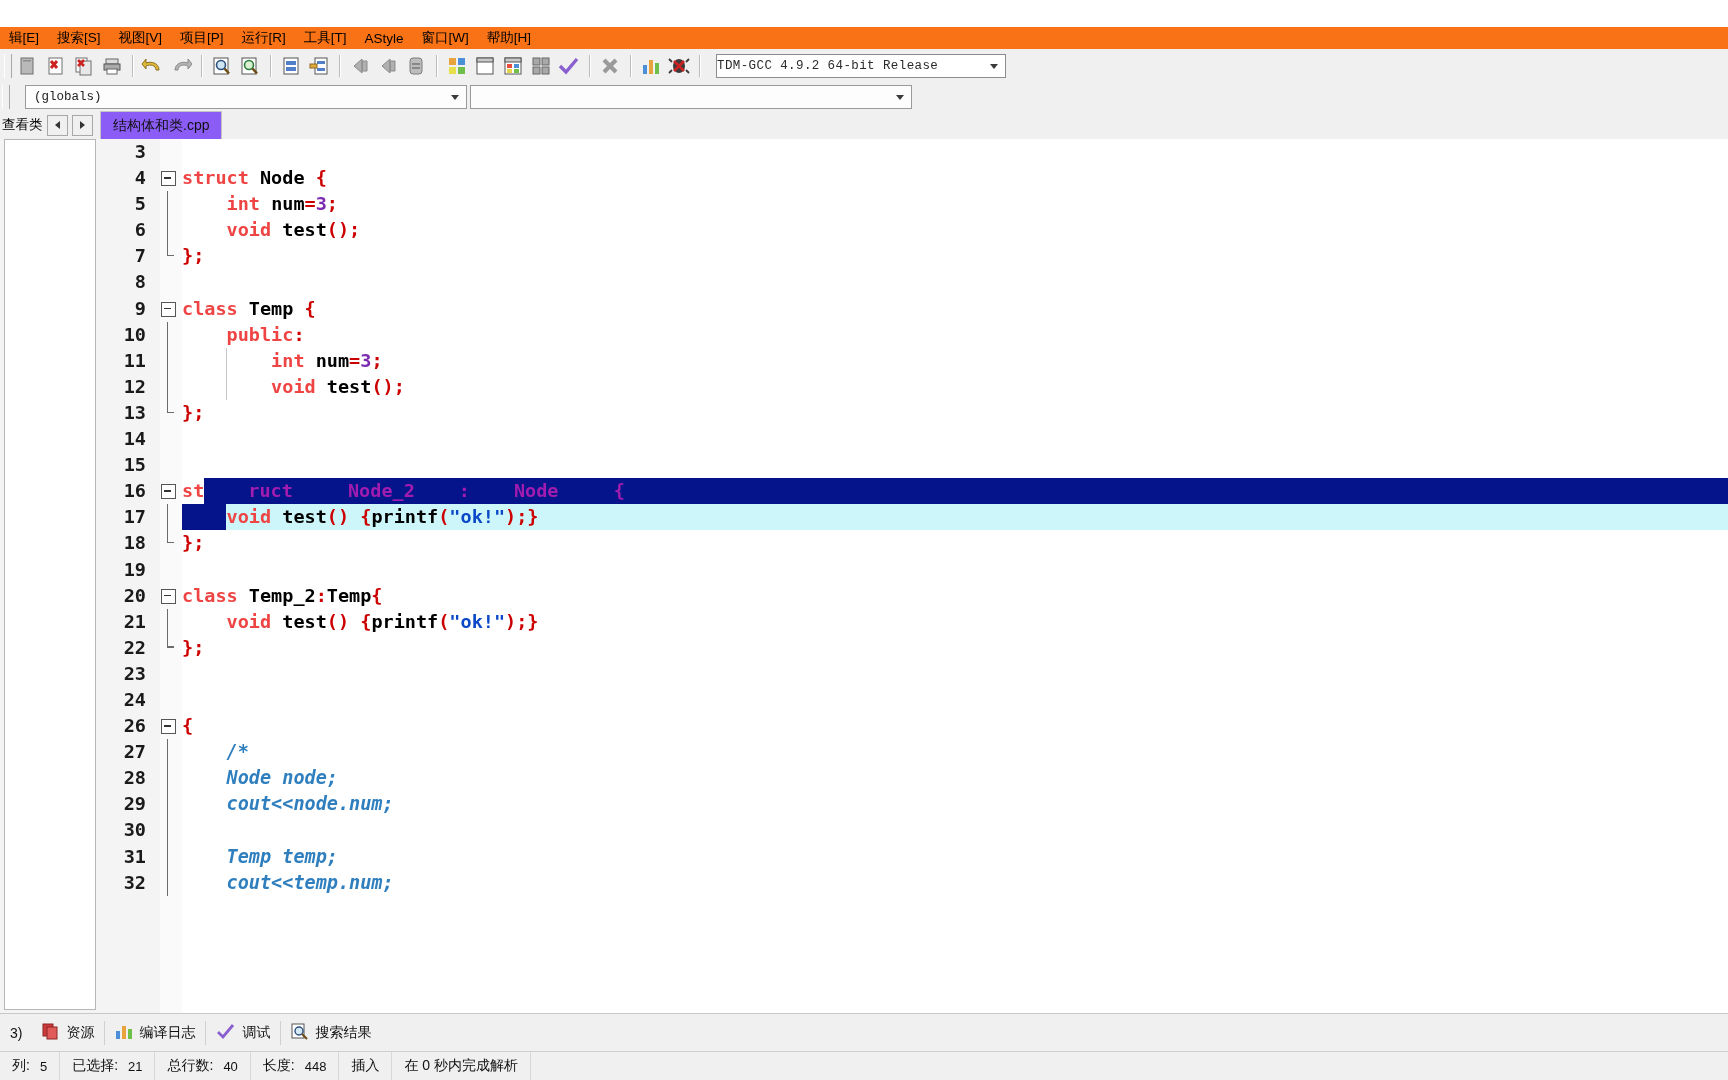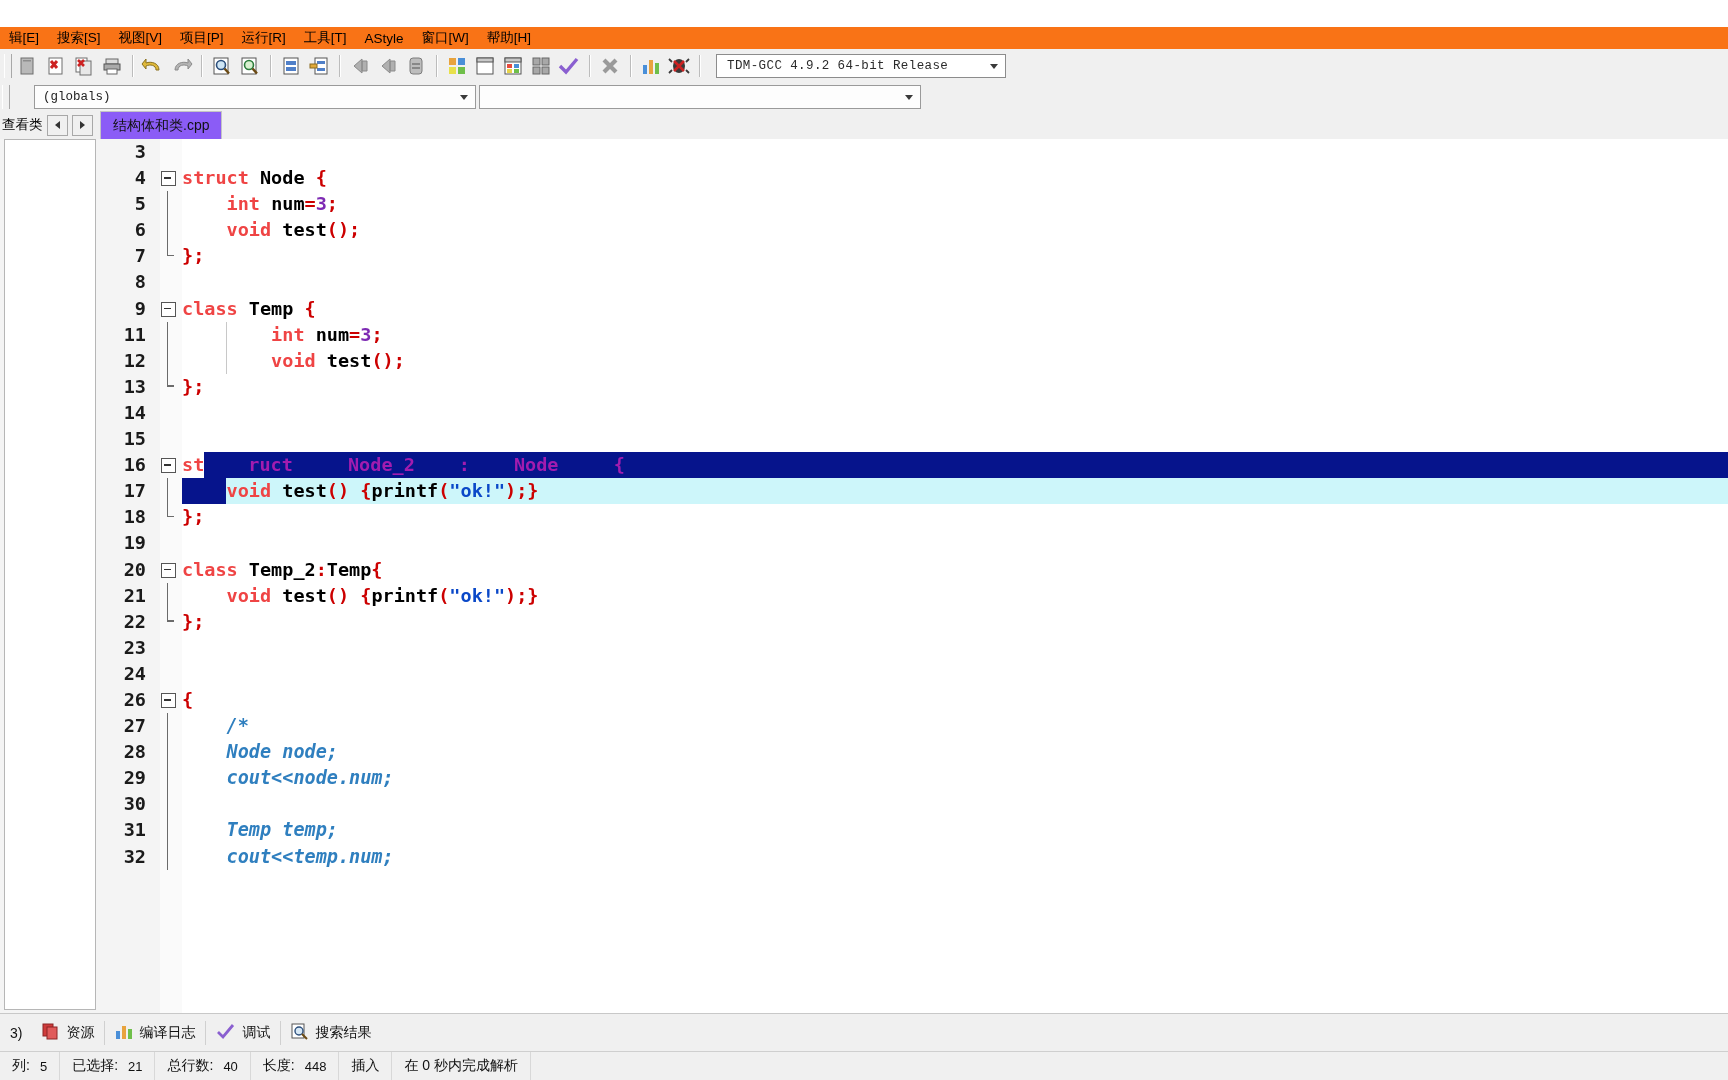--- a/index.html
+++ b/index.html
@@ -72,40 +72,40 @@
   .tb-btn svg { display: block; }
 
   .compiler-combo {
     width: 288px; height: 22px; margin-left: 10px;
     background: #ffffff; border: 1px solid #8c8c8c;
     display: flex; align-items: center;
     font-family: "Liberation Mono", monospace;
     font-size: 12.5px; color: #2b2b2b;
     position: relative;
   }
-  .compiler-combo .ctext { padding-left: 10px; letter-spacing: 0.4px; }
+  .compiler-combo .ctext { padding-left: 0; letter-spacing: 0.4px; }
   .combo-arrow {
     position: absolute; right: 2px; top: 0; bottom: 0;
     width: 18px; display: flex; align-items: center; justify-content: center;
   }
   .combo-arrow i {
     display: block; width: 0; height: 0;
     border-left: 4px solid transparent; border-right: 4px solid transparent;
     border-top: 5px solid #3a3a3a;
   }
 
   
   .toolbar2 {
     position: absolute; left: 0; top: 83px; width: 1728px; height: 28px;
     background: #f0f0f0;
     display: flex; align-items: center;
     border-bottom: 1px solid #d2d2d2;
   }
   .globals-combo {
-    width: 440px; height: 22px; margin-left: 22px;
+    width: 440px; height: 22px; margin-left: 13px;
     background: #fdfdfd; border: 1px solid #9a9a9a;
     display: flex; align-items: center; position: relative;
     font-family: "Liberation Mono", monospace; font-size: 12.5px; color: #222;
   }
   .globals-combo .ctext { padding-left: 8px; }
   .class-combo {
     width: 440px; height: 22px; margin-left: 3px;
     background: #fdfdfd; border: 1px solid #9a9a9a;
     display: flex; align-items: center; position: relative;
   }
@@ -484,20 +484,21 @@
     <div class="gutter"></div>
     <div class="fold-col"></div>
     <div class="code-area" id="code-area">
         <div class="code-line"><div class="ln">3</div><div class="code-text"></div></div>
         <div class="code-line"><div class="ln">4</div><div class="fold-box"></div><div class="code-text"><span class="k">struct </span><span class="id">Node </span><span class="p">{</span></div></div>
         <div class="code-line"><div class="ln">5</div><div class="fold-line"></div><div class="code-text"><span class="id">    </span><span class="k">int </span><span class="id">num</span><span class="p">=</span><span class="n">3</span><span class="p">;</span></div></div>
         <div class="code-line"><div class="ln">6</div><div class="fold-line"></div><div class="code-text"><span class="id">    </span><span class="k">void </span><span class="id">test</span><span class="p">();</span></div></div>
         <div class="code-line"><div class="ln">7</div><div class="fold-end"></div><div class="code-text"><span class="p">};</span></div></div>
         <div class="code-line"><div class="ln">8</div><div class="code-text"></div></div>
         <div class="code-line"><div class="ln">9</div><div class="fold-box"></div><div class="code-text"><span class="k">class </span><span class="id">Temp </span><span class="p">{</span></div></div>
+        <div class="code-line"><div class="ln">10</div><div class="fold-line"></div><div class="code-text"><span class="id">    </span><span class="k">public</span><span class="p">:</span></div></div>
         <div class="code-line"><div class="ln">11</div><div class="fold-line"></div><div class="indent-guide" style="left: 126.48px;"></div><div class="code-text"><span class="id">        </span><span class="k">int </span><span class="id">num</span><span class="p">=</span><span class="n">3</span><span class="p">;</span></div></div>
         <div class="code-line"><div class="ln">12</div><div class="fold-line"></div><div class="indent-guide" style="left: 126.48px;"></div><div class="code-text"><span class="id">        </span><span class="k">void </span><span class="id">test</span><span class="p">();</span></div></div>
         <div class="code-line"><div class="ln">13</div><div class="fold-end"></div><div class="code-text"><span class="p">};</span></div></div>
         <div class="code-line"><div class="ln">14</div><div class="code-text"></div></div>
         <div class="code-line"><div class="ln">15</div><div class="code-text"></div></div>
         <div class="code-line"><div class="rowbg sel-block" style="left: 104.24px;"></div><div class="ln">16</div><div class="fold-box"></div><div class="code-text"><span class="k">st</span><span class="selwhite">ruct </span><span class="selwhite">Node_2</span><span class="selwhite">:</span><span class="selwhite">Node </span><span class="selwhite">{</span></div></div>
         <div class="code-line"><div class="rowbg curline"></div><div class="rowbg sel-block" style="right: auto; width: 44.48px;"></div><div class="ln">17</div><div class="fold-line"></div><div class="code-text"><span class="id">    </span><span class="k">void </span><span class="id">test</span><span class="p">() {</span><span class="id">printf</span><span class="p">(</span><span class="s">"ok!"</span><span class="p">);}</span></div></div>
         <div class="code-line"><div class="ln">18</div><div class="fold-end"></div><div class="code-text"><span class="p">};</span></div></div>
         <div class="code-line"><div class="ln">19</div><div class="code-text"></div></div>
         <div class="code-line"><div class="ln">20</div><div class="fold-box"></div><div class="code-text"><span class="k">class </span><span class="id">Temp_2</span><span class="p">:</span><span class="id">Temp</span><span class="p">{</span></div></div>

